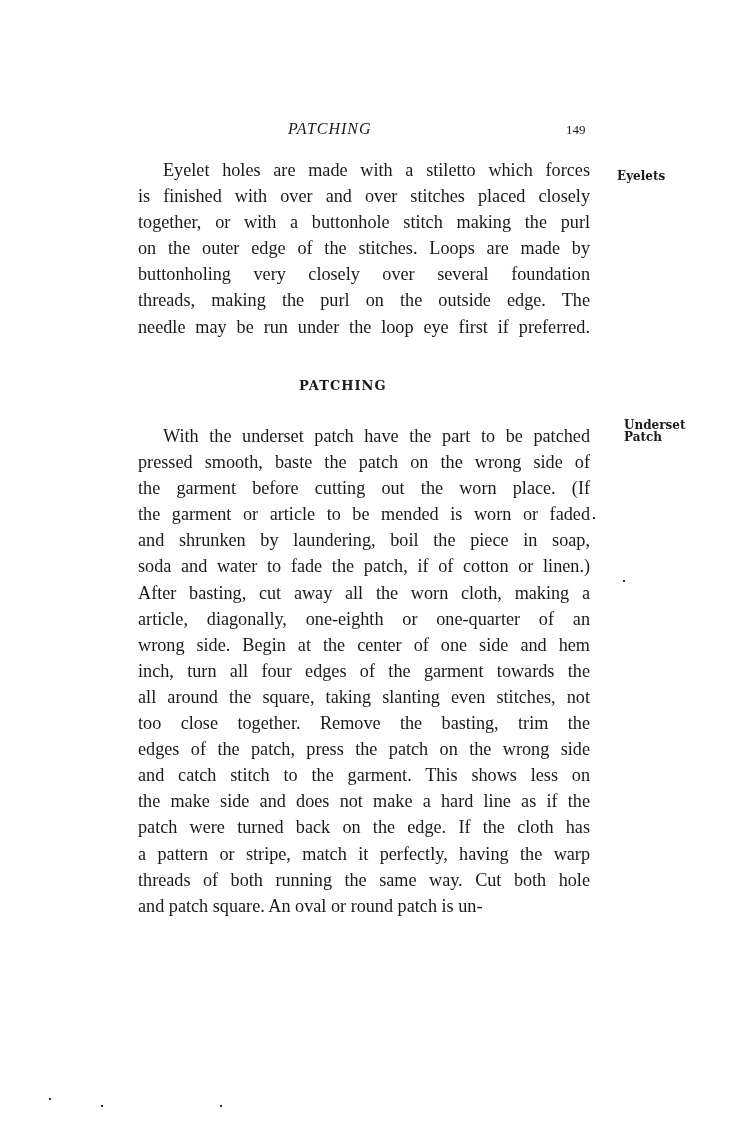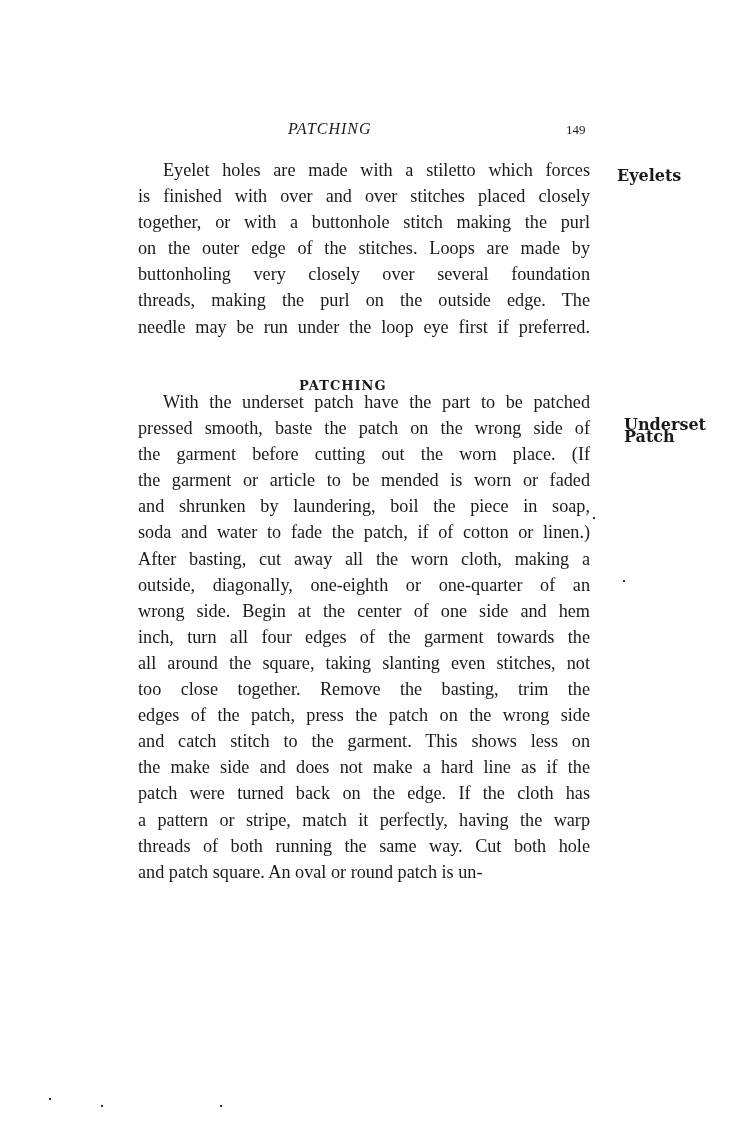--- a/index.html
+++ b/index.html
@@ -9,21 +9,21 @@
                     font-size: 16px; letter-spacing: 1px; }
     .page-number { position: absolute; top: 122px; left: 566px; font-size: 13px; }
     .body-text { position: absolute; left: 90px; width: 500px; font-size: 18.2px;
                  line-height: 26.1px; text-align: justify; }
     .line { display: block; white-space: nowrap; text-align-last: justify; text-align: justify; margin-left: 48px; }
     .line.last { text-align-last: left; }
     .line.indent { padding-left: 25px; }
     .section-heading { position: absolute; top: 378px; left: 299px; font-weight: bold;
                        font-size: 13px; letter-spacing: 1px;
                        font-family: "DejaVu Serif", serif; }
-    .sidenote { position: absolute; font-weight: bold; font-size: 16px; line-height: 12px;
+    .sidenote { position: absolute; font-weight: bold; font-size: 12px; line-height: 12px;
                 font-family: "DejaVu Serif", serif; }
     .speck { position: absolute; width: 2px; height: 2px; background: #333; }
   </style>
 </head>
 <body>
 
 <div class="running-head">PATCHING</div>
 <div class="page-number">149</div>
 
 <div class="sidenote" style="top:170px;left:617px;">Eyelets</div>
@@ -37,29 +37,29 @@
   <span class="line">is finished with over and over stitches placed closely</span>
   <span class="line">together, or with a buttonhole stitch making the purl</span>
   <span class="line">on the outer edge of the stitches. Loops are made by</span>
   <span class="line">buttonholing very closely over several foundation</span>
   <span class="line">threads, making the purl on the outside edge. The</span>
   <span class="line">needle may be run under the loop eye first if preferred.</span>
 </div>
 
 <div class="section-heading">PATCHING</div>
 
-<div class="body-text" style="top:389px;">
+<div class="body-text" style="top:423px;">
   <span class="line indent">With the underset patch have the part to be patched</span>
   <span class="line">pressed smooth, baste the patch on the wrong side of</span>
   <span class="line">the garment before cutting out the worn place. (If</span>
   <span class="line">the garment or article to be mended is worn or faded</span>
   <span class="line">and shrunken by laundering, boil the piece in soap,</span>
   <span class="line">soda and water to fade the patch, if of cotton or linen.)</span>
   <span class="line">After basting, cut away all the worn cloth, making a</span>
-  <span class="line">outside, diagonally, one-eighth or one-quarter of an</span>
+  <span class="line">article, diagonally, one-eighth or one-quarter of an</span>
   <span class="line">wrong side. Begin at the center of one side and hem</span>
   <span class="line">inch, turn all four edges of the garment towards the</span>
   <span class="line">all around the square, taking slanting even stitches, not</span>
   <span class="line">too close together. Remove the basting, trim the</span>
   <span class="line">edges of the patch, press the patch on the wrong side</span>
   <span class="line">and catch stitch to the garment. This shows less on</span>
   <span class="line">the make side and does not make a hard line as if the</span>
   <span class="line">patch were turned back on the edge. If the cloth has</span>
   <span class="line">a pattern or stripe, match it perfectly, having the warp</span>
   <span class="line">threads of both running the same way. Cut both hole</span>

